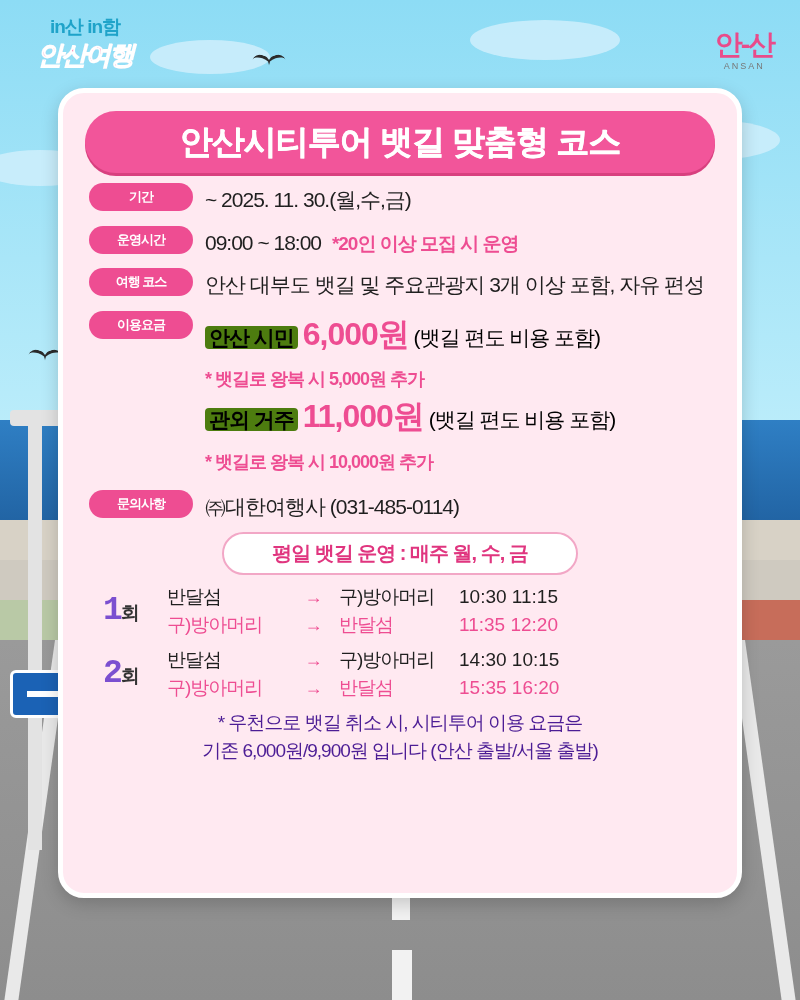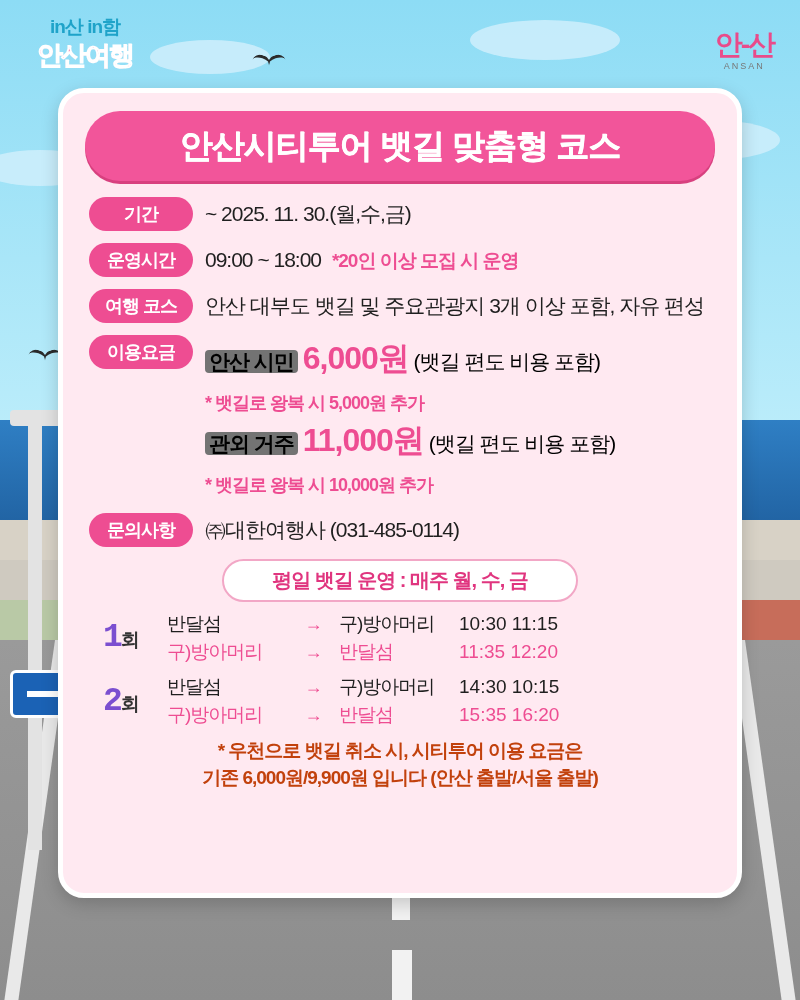--- a/index.html
+++ b/index.html
@@ -90,21 +90,21 @@
   
   .logo-left {
     position: absolute; left: 20px; top: 14px; width: 130px; height: 62px;
     text-align: center;
   }
   .logo-left .l1 {
     font-size: 19px; font-weight: bold; color: #1fa3c9; letter-spacing: -1px;
   }
   .logo-left .l2 {
     font-size: 26px; font-weight: bold; color: #f04e8c;
-    -webkit-text-stroke: 1px #fff; letter-spacing: -2px; margin-top: -2px;
+    -webkit-text-stroke: 1px #fff; letter-spacing: -2px; margin-top: -2px; font-style: italic;
   }
   .logo-right {
     position: absolute; right: 26px; top: 26px; text-align: center;
   }
   .logo-right .r1 {
     font-size: 28px; font-weight: bold; color: #e94b8a; letter-spacing: -2px;
   }
   .logo-right .r2 {
     font-size: 9px; color: #777; letter-spacing: 2px; margin-top: -3px;
   }
@@ -112,51 +112,51 @@
   
   #card {
     position: absolute; left: 58px; top: 88px; width: 684px; height: 810px;
     background: #ffe9f1;
     border: 5px solid #fff;
     border-radius: 26px;
     box-shadow: 0 6px 18px rgba(0,0,0,.18);
     padding: 0 0 14px 0;
   }
   .title-band {
-    margin: 18px 22px 10px 22px;
+    margin: 18px 22px 4px 22px;
     background: #f2559a;
     border-radius: 40px;
-    height: 70px;
+    height: 62px;
     display: flex; align-items: center; justify-content: center;
     box-shadow: 0 3px 0 #d8407f;
   }
   .title-band .t {
     color: #fff; font-size: 33px; font-weight: bold; letter-spacing: -1px;
     -webkit-text-stroke: .5px #fff;
   }
 
   .rows { padding: 6px 26px 0 26px; }
   .row {
     display: flex; align-items: flex-start; margin-bottom: 12px;
   }
   .pill {
     flex: 0 0 auto;
     background: #ee4d92; color: #fff;
-    font-size: 18px; font-weight: bold; letter-spacing: -1px;
+    font-size: 13px; font-weight: bold; letter-spacing: -1px;
     border-radius: 20px; padding: 5px 16px; margin-right: 12px;
     white-space: nowrap; min-width: 104px; text-align: center;
   }
   .rowtext {
     font-size: 21px; color: #1f1f1f; letter-spacing: -1px;
     line-height: 1.32; padding-top: 3px;
   }
   .pink { color: #ee4d92; font-weight: bold; }
   .bigpink { color: #ee4d92; font-weight: bold; font-size: 32px; }
   .hl {
-    background: #737373; border-radius: 4px; padding: 0 4px; font-weight: bold;
+    background: #4d7c0f; border-radius: 4px; padding: 0 4px; font-weight: bold;
   }
   .sub {
     font-size: 18px; color: #ee4d92; font-weight: bold; letter-spacing: -1px;
     margin: 11px 0 4px 0;
   }
 
   .fee-block { padding-top: 2px; }
   .fee-line { font-size: 21px; letter-spacing: -1px; line-height: 1.35; }
 
   
@@ -181,21 +181,21 @@
   }
   .sline .from { width: 120px; }
   .sline .arrow { width: 52px; text-align: center; color: #ee4d92; font-size: 18px; }
   .sline .to { width: 120px; }
   .sline .time { width: 150px; letter-spacing: 0; }
   .dark { color: #1f1f1f; }
   .rose { color: #ee4d92; }
 
   .note {
     text-align: center; margin-top: 6px;
-    color: #c2410c; font-size: 19px; font-weight: bold;
+    color: #4c1d95; font-size: 19px; font-weight: normal;
     letter-spacing: -1px; line-height: 1.45;
   }
 </style>
 </head>
 <body>
 
 <div id="scene">
   <div class="sky"></div>
   <div class="cloud" style="left:150px;top:40px;width:120px;height:34px;"></div>
   <div class="cloud" style="left:470px;top:20px;width:150px;height:40px;"></div>

